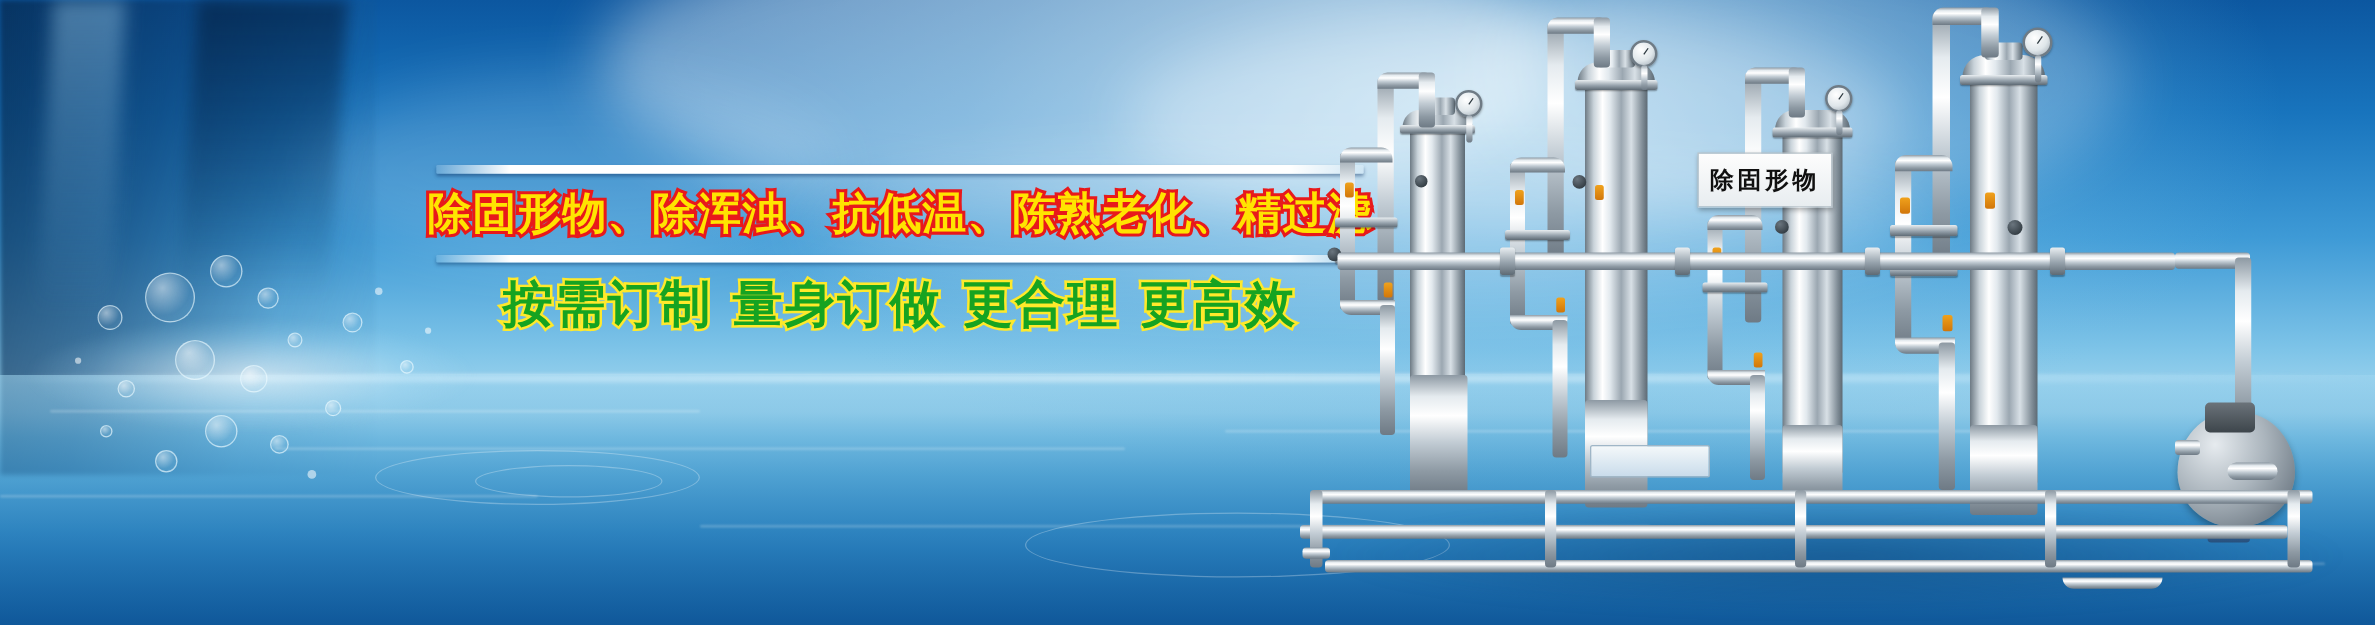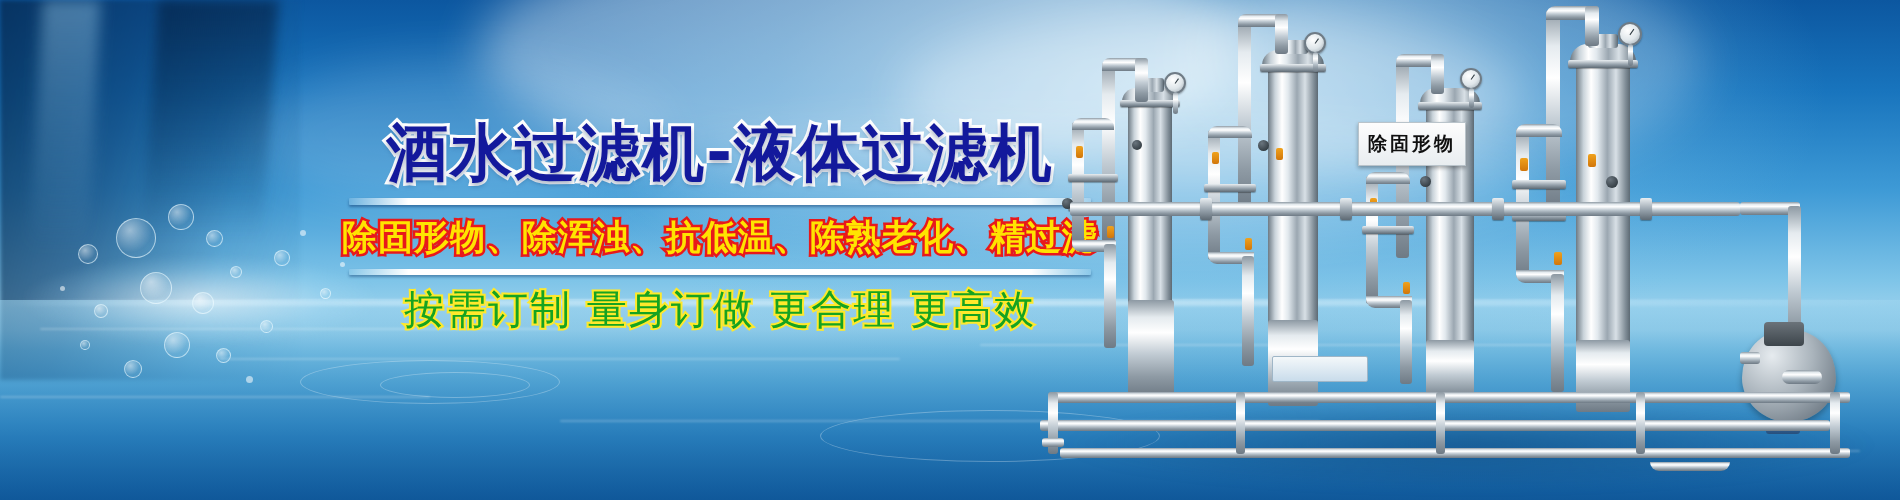--- a/index.html
+++ b/index.html
@@ -87,21 +87,21 @@
     white-space:nowrap;
   }
   .rule2{
     position:relative;height:6px;margin:13px auto 0 auto;width:742px;
     background:linear-gradient(to right, rgba(255,255,255,.12), #ffffff 8%, #ffffff 92%, rgba(255,255,255,.12));
     box-shadow:0 2px 3px rgba(8,45,95,.4);
     border-radius:1px;
   }
   .tag{
     margin-top:12px;
-    font-size:40px;font-weight:400;letter-spacing:2px;line-height:1.1;
+    font-size:40px;font-weight:700;letter-spacing:2px;line-height:1.1;
     color:#16a321;
     -webkit-text-stroke:4px #ffe92b;
     paint-order:stroke fill;
     white-space:nowrap;
   }
 
   
   .machine{position:absolute;left:1040px;top:0;width:860px;height:500px;}
   .steel{
     background:linear-gradient(to right,#6d7a84 0%,#c9d3da 14%,#ffffff 28%,#e2e9ee 40%,#9ba7b1 58%,#d8e0e6 74%,#7f8c96 92%,#5d6a74 100%);
@@ -191,21 +191,20 @@
     <div class="bub" style="left:240px;top:120px;width:13px;height:13px;"></div>
     <div class="bub" style="left:300px;top:88px;width:11px;height:11px;"></div>
     <div class="bub" style="left:60px;top:140px;width:10px;height:10px;"></div>
     <div class="dropsm" style="left:280px;top:30px;width:6px;height:6px;"></div>
     <div class="dropsm" style="left:320px;top:62px;width:5px;height:5px;"></div>
     <div class="dropsm" style="left:40px;top:86px;width:5px;height:5px;"></div>
     <div class="dropsm" style="left:226px;top:176px;width:7px;height:7px;"></div>
   </div>
 
   <div class="textblock">
-    <div class="title">酒水过滤机-液体过滤机</div>
     <div class="rule"></div>
     <div class="sub">除固形物、除浑浊、抗低温、陈熟老化、精过滤</div>
     <div class="rule2"></div>
     <div class="tag">按需订制 量身订做 更合理 更高效</div>
   </div>
 
   <div class="machine">
 
     <div class="shadow" style="left:20px;top:400px;width:820px;height:90px;"></div>
 

